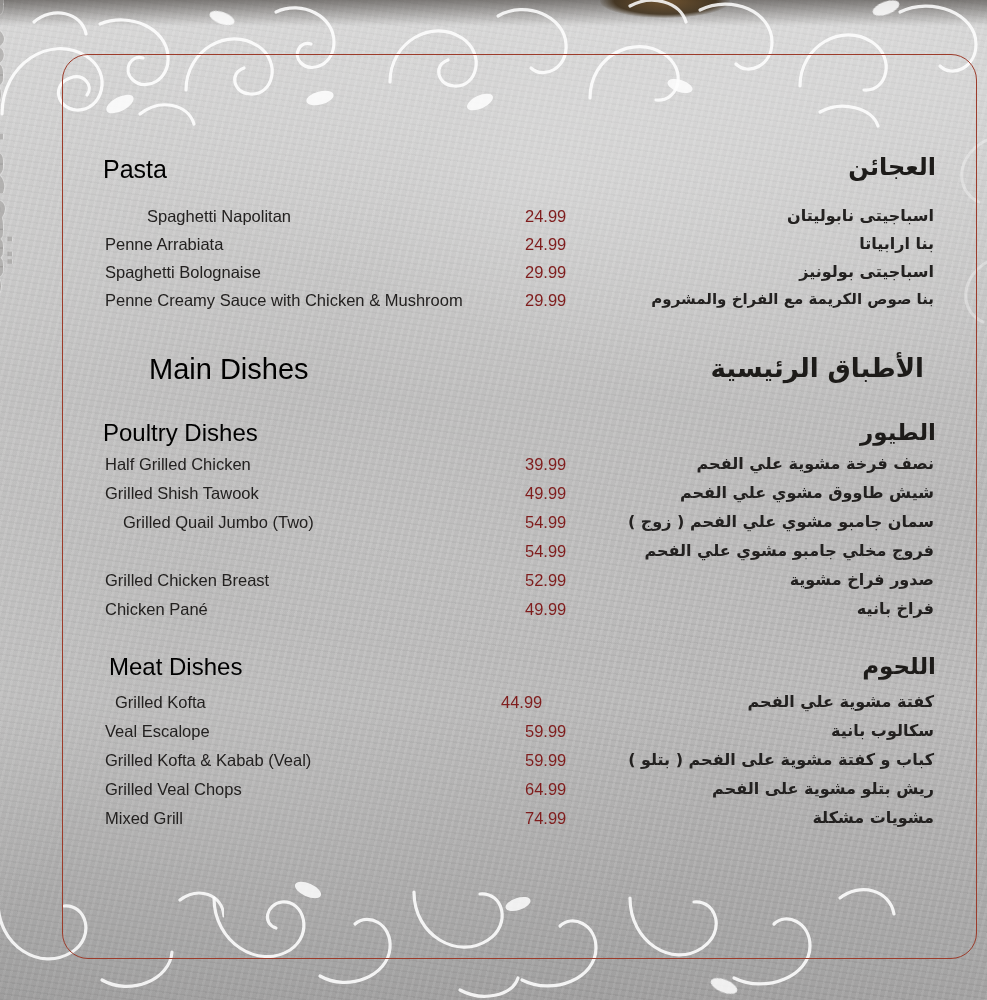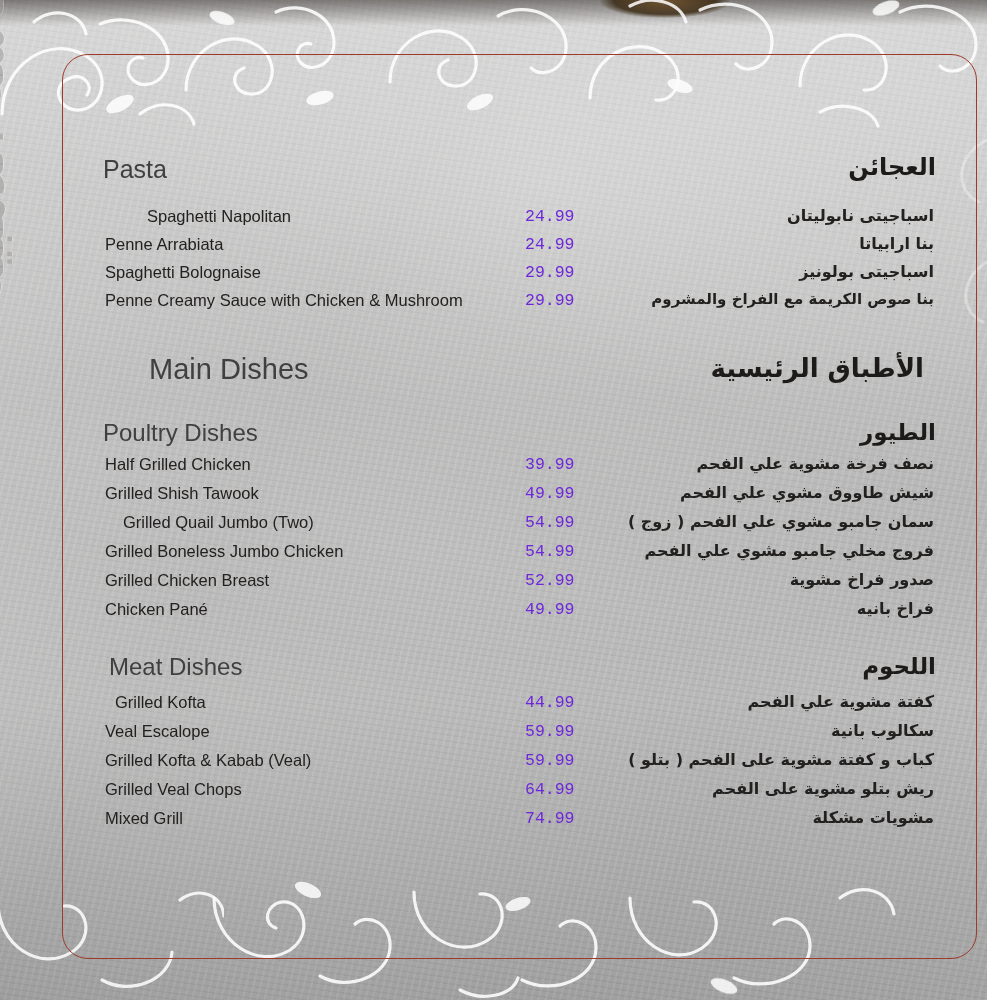--- a/index.html
+++ b/index.html
@@ -60,41 +60,41 @@
     box-sizing:border-box;
   }
 
   #sheet{position:absolute;inset:0;}
 
   
   .section{position:absolute;left:0;right:0;}
   .en-head{
     position:absolute;
     font-family:"Liberation Sans", sans-serif;
-    color:#404040;
+    color:#000000;
   }
   .ar-head{
     position:absolute;right:0;
     font-family:"DejaVu Sans", sans-serif;
     font-weight:bold;
     color:#1d1b19;
     direction:rtl;
     text-align:center;
   }
   .row{position:absolute;left:0;right:0;height:28px;}
   .row .en{
     position:absolute;left:0;top:0;
     font-size:16.5px;color:#232120;
     white-space:nowrap;
     font-family:"Liberation Sans", sans-serif;
   }
   .row .price{
     position:absolute;top:0;
-    font-size:16.5px;color:#6d28d9;
-    font-family:Liberation Mono, monospace;
+    font-size:16.5px;color:#7f1d1d;
+    font-family:Liberation Sans, sans-serif;
   }
   .row .ar{
     position:absolute;right:0;top:-1px;
     font-size:16px;color:#232120;
     font-family:"DejaVu Sans", sans-serif;
     direction:rtl;white-space:nowrap;
     font-weight:600;
   }
 </style>
 </head>
@@ -230,21 +230,20 @@
         <span class="en" style="left:42px;">Grilled Shish Tawook</span>
         <span class="price" style="left:462px;">49.99</span>
         <span class="ar" style="right:42px;">شيش طاووق مشوي علي الفحم</span>
       </div>
       <div class="row" style="top:458px;">
         <span class="en" style="left:60px;">Grilled Quail Jumbo (Two)</span>
         <span class="price" style="left:462px;">54.99</span>
         <span class="ar" style="right:42px;">سمان جامبو مشوي علي الفحم ( زوج )</span>
       </div>
       <div class="row" style="top:487px;">
-        <span class="en" style="left:42px;">Grilled Boneless Jumbo  Chicken</span>
         <span class="price" style="left:462px;">54.99</span>
         <span class="ar" style="right:42px;">فروج مخلي جامبو مشوي علي الفحم</span>
       </div>
       <div class="row" style="top:516px;">
         <span class="en" style="left:42px;">Grilled Chicken Breast</span>
         <span class="price" style="left:462px;">52.99</span>
         <span class="ar" style="right:42px;">صدور فراخ مشوية</span>
       </div>
       <div class="row" style="top:545px;">
         <span class="en" style="left:42px;">Chicken Pané</span>
@@ -252,21 +251,21 @@
         <span class="ar" style="right:42px;">فراخ بانيه</span>
       </div>
     </div>
 
     <div class="section">
       <div class="en-head" style="left:46px;top:598px;font-size:24px;">Meat Dishes</div>
       <div class="ar-head" style="right:40px;top:598px;font-size:23px;">اللحوم</div>
 
       <div class="row" style="top:638px;">
         <span class="en" style="left:52px;">Grilled Kofta</span>
-        <span class="price" style="left:462px;">44.99</span>
+        <span class="price" style="left:438px;">44.99</span>
         <span class="ar" style="right:42px;">كفتة مشوية علي الفحم</span>
       </div>
       <div class="row" style="top:667px;">
         <span class="en" style="left:42px;">Veal Escalope</span>
         <span class="price" style="left:462px;">59.99</span>
         <span class="ar" style="right:42px;">سكالوب بانية</span>
       </div>
       <div class="row" style="top:696px;">
         <span class="en" style="left:42px;text-align:right;">Grilled Kofta &amp; Kabab (Veal)</span>
         <span class="price" style="left:462px;">59.99</span>

